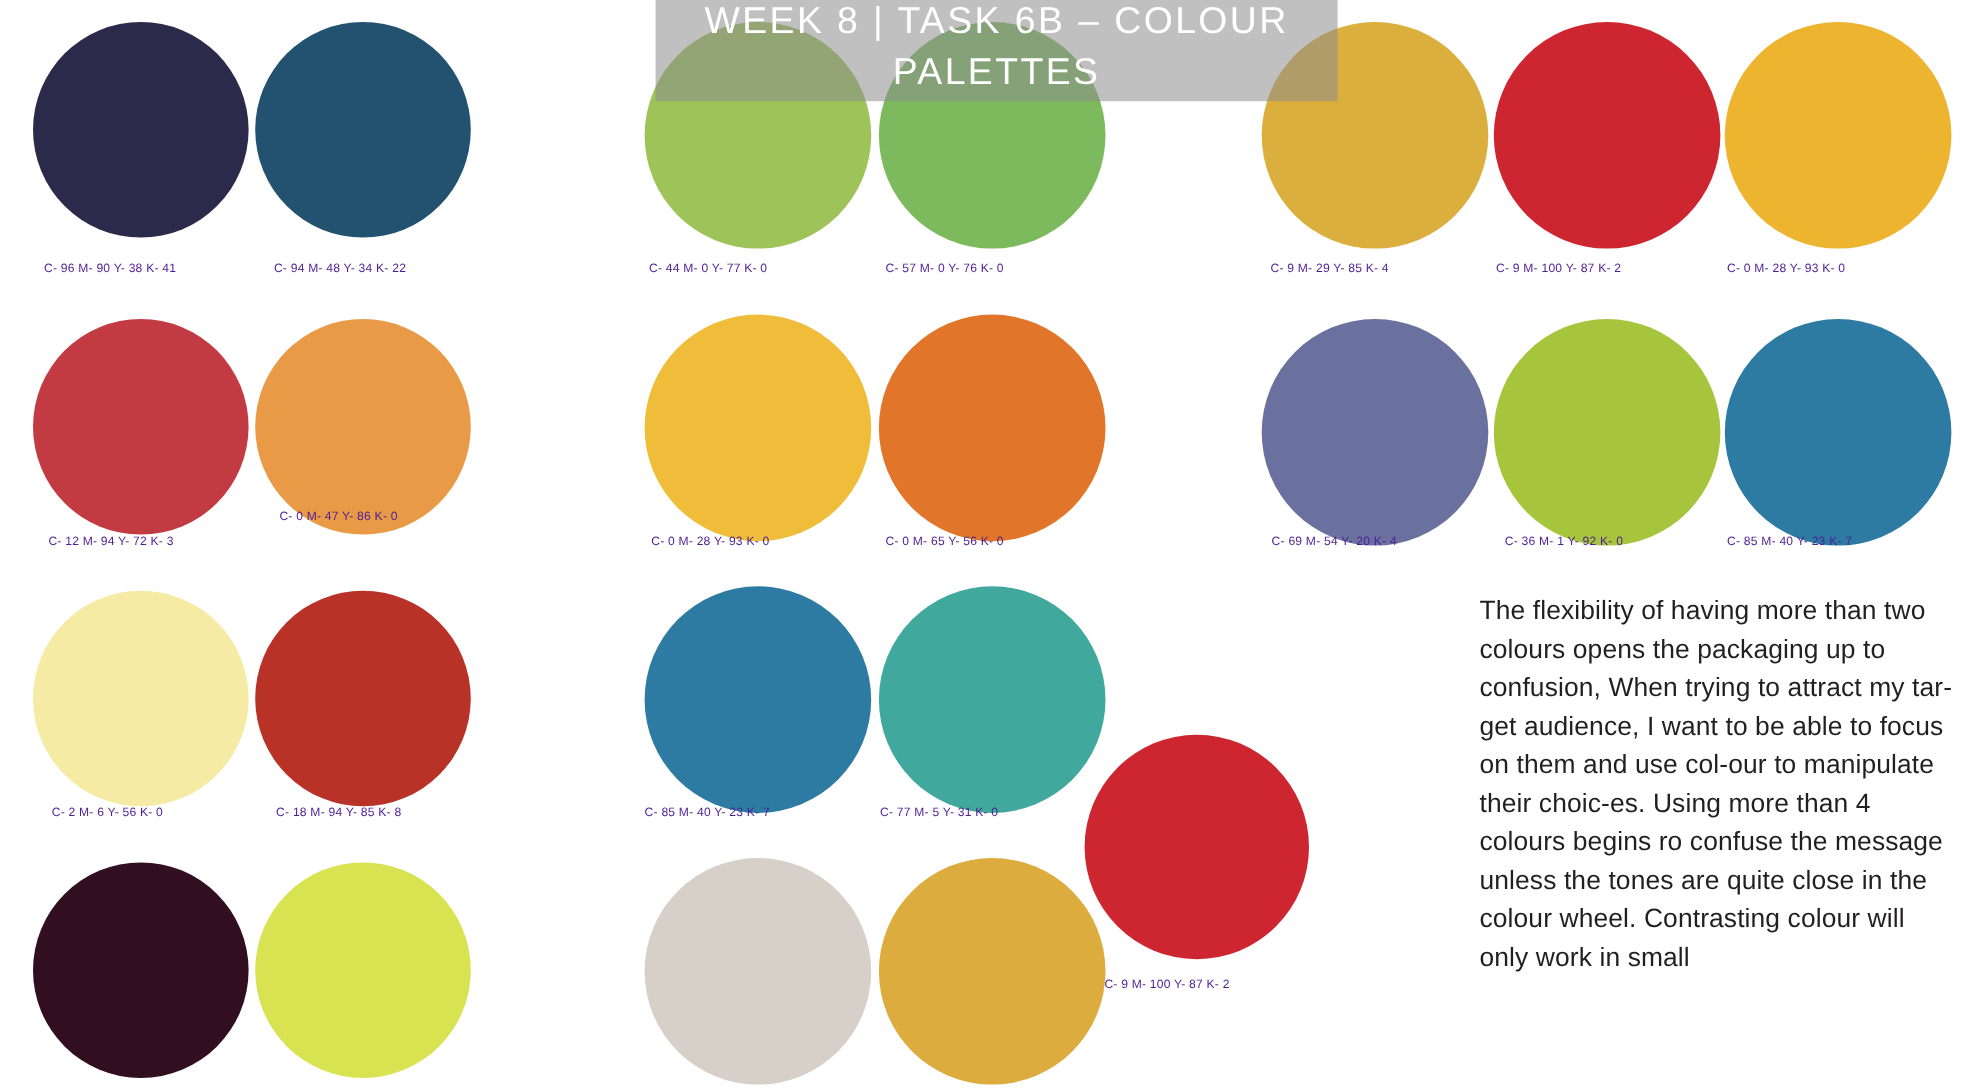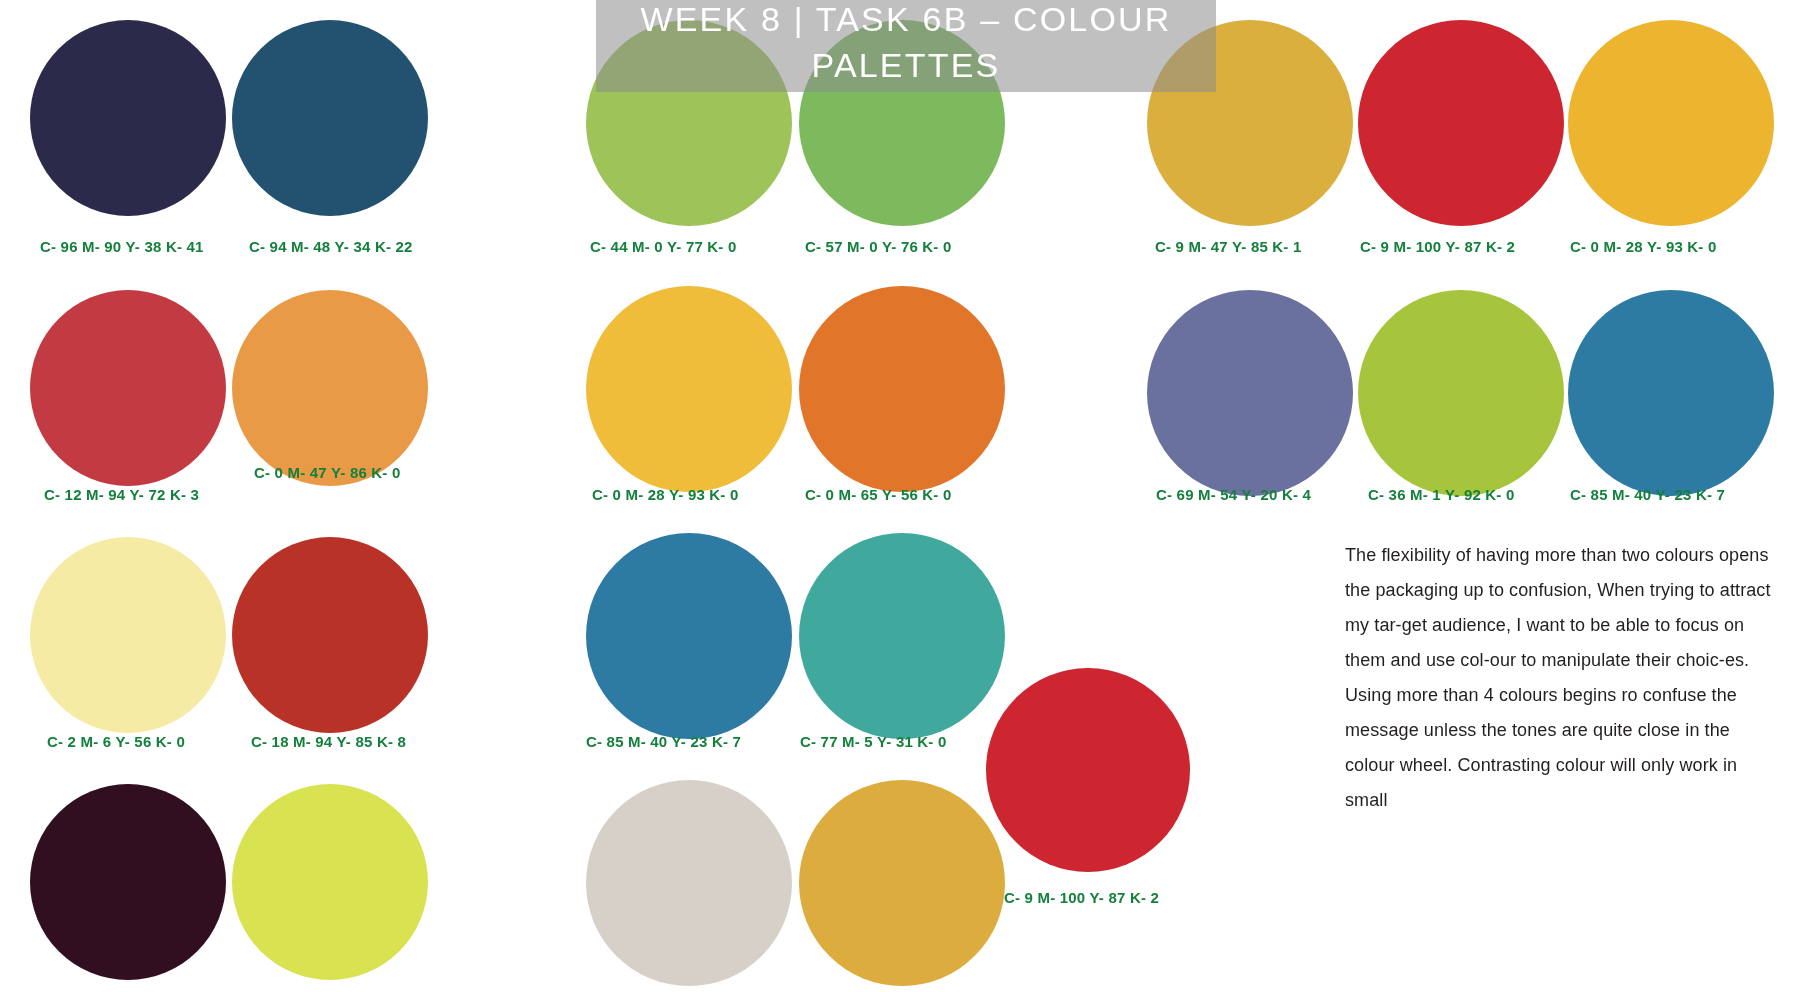--- a/index.html
+++ b/index.html
@@ -52,23 +52,23 @@
   
   .swatch {
     position: absolute;
     border-radius: 50%;
     z-index: 10;
   }
 
   
   .cmyk {
     position: absolute;
-    font-size: 15px;
-    font-weight: bold;
-    color: #15803d;
+    font-size: 11px;
+    font-weight: normal;
+    color: #4c1d95;
     letter-spacing: 0.2px;
     white-space: nowrap;
     z-index: 20;
     font-family: "Liberation Sans", sans-serif;
   }
 
   
   .insights-block {
     position: absolute;
     left: 1345px;
@@ -77,21 +77,21 @@
     z-index: 30;
   }
   .insights-heading {
     font-size: 21px;
     font-weight: bold;
     color: #231f20;
     margin: 0 0 28px 0;
     letter-spacing: 0.2px;
   }
   .insights-body {
-    font-size: 18px;
+    font-size: 24px;
     line-height: 35px;
     color: #231f20;
     margin: 0;
     letter-spacing: 0.1px;
     word-spacing: 0px;
   }
 </style>
 </head>
 <body>
 
@@ -129,21 +129,21 @@
       <div class="cmyk" style="left: 254px; top: 464px;">C- 0 M- 47 Y- 86 K- 0</div>
       <div class="cmyk" style="left: 47px; top: 733px;">C- 2 M- 6 Y- 56 K- 0</div>
       <div class="cmyk" style="left: 251px; top: 733px; text-align: right;">C- 18 M- 94 Y- 85 K- 8</div>
       <div class="cmyk" style="left: 590px; top: 238px;">C- 44 M- 0 Y- 77 K- 0</div>
       <div class="cmyk" style="left: 805px; top: 238px;">C- 57 M- 0 Y- 76 K- 0</div>
       <div class="cmyk" style="left: 592px; top: 486px;">C- 0 M- 28 Y- 93 K- 0</div>
       <div class="cmyk" style="left: 805px; top: 486px;">C- 0 M- 65 Y- 56 K- 0</div>
       <div class="cmyk" style="left: 586px; top: 733px;">C- 85 M- 40 Y- 23 K- 7</div>
       <div class="cmyk" style="left: 800px; top: 733px;">C- 77 M- 5 Y- 31 K- 0</div>
       <div class="cmyk" style="left: 1004px; top: 889px;">C- 9 M- 100 Y- 87 K- 2</div>
-      <div class="cmyk" style="left: 1155px; top: 238px;">C- 9 M- 47 Y- 85 K- 1</div>
+      <div class="cmyk" style="left: 1155px; top: 238px;">C- 9 M- 29 Y- 85 K- 4</div>
       <div class="cmyk" style="left: 1360px; top: 238px;">C- 9 M- 100 Y- 87 K- 2</div>
       <div class="cmyk" style="left: 1570px; top: 238px;">C- 0 M- 28 Y- 93 K- 0</div>
       <div class="cmyk" style="left: 1156px; top: 486px;">C- 69 M- 54 Y- 20 K- 4</div>
       <div class="cmyk" style="left: 1368px; top: 486px;">C- 36 M- 1 Y- 92 K- 0</div>
       <div class="cmyk" style="left: 1570px; top: 486px;">C- 85 M- 40 Y- 23 K- 7</div>
     </div>
 
   <div class="title-banner">
     <div class="title-text">WEEK 8 | TASK 6B – COLOUR
 PALETTES</div>

